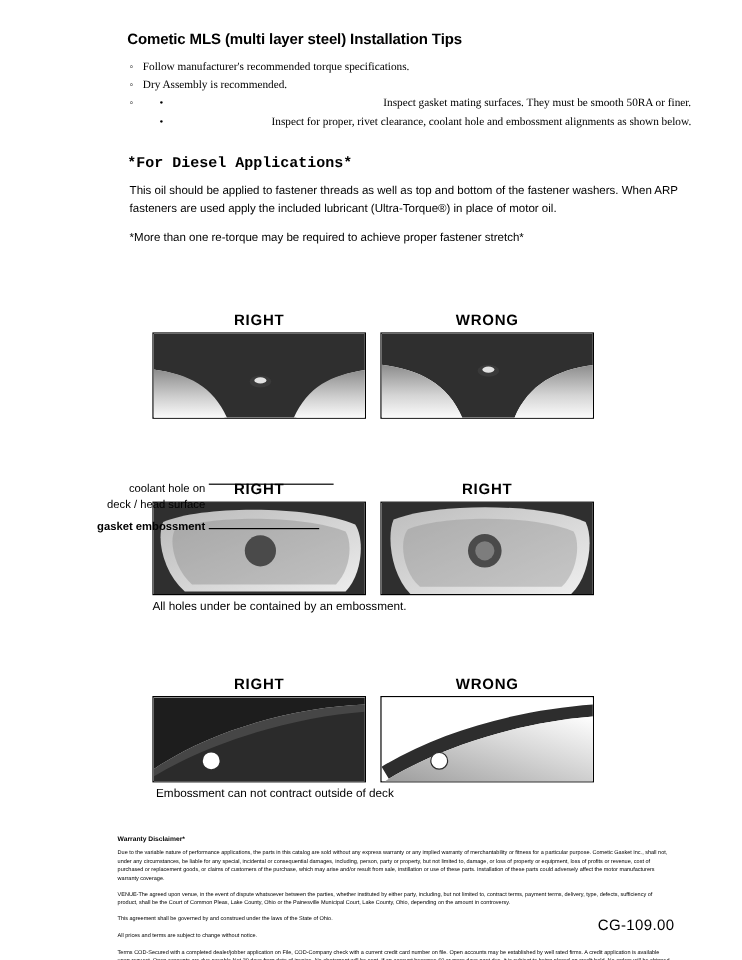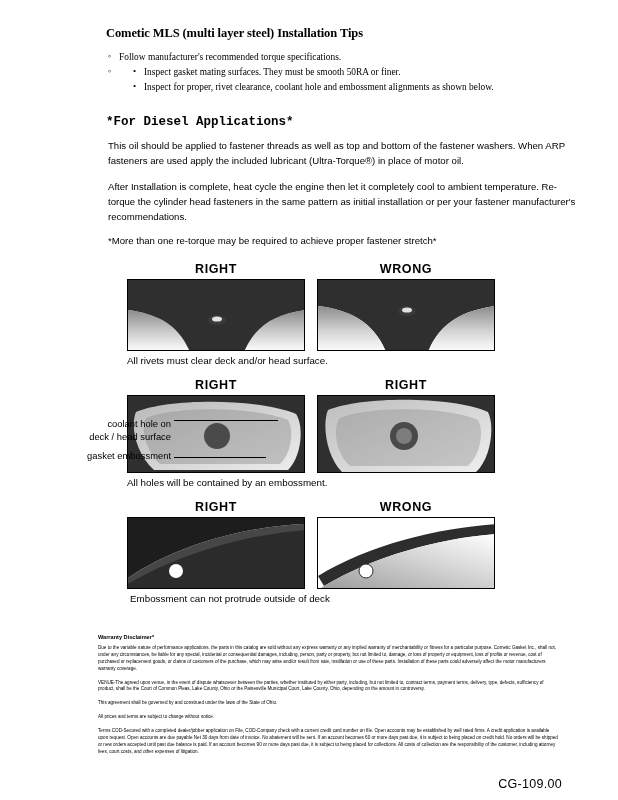--- a/index.html
+++ b/index.html
@@ -20,21 +20,20 @@
     width: 618px;
     height: 800px;
     box-sizing: border-box;
     padding: 26px 42px 10px 46px;
   }
   h1.title {
     font-size: 12.5px;
     font-weight: bold;
     margin: 0 0 9px 60px;
     letter-spacing: -0.1px;
-    font-family: Liberation Serif, serif;
   }
   ul.bullets {
     list-style: none;
     margin: 0 0 0 62px;
     padding: 0;
     font-size: 9.4px;
     line-height: 1.62;
     font-family: Liberation Serif, serif;
   }
   ul.bullets > li {
@@ -51,20 +50,21 @@
   ul.subbullets {
     list-style: none;
     margin: 0;
     padding: 0 0 0 14px;
     font-size: 9.4px;
     line-height: 1.62;
   }
   ul.subbullets > li {
     position: relative;
     padding-left: 11px;
+    text-align: right;
   }
   ul.subbullets > li::before {
     content: "\2022";
     position: absolute;
     left: 0;
     top: -1px;
     font-size: 9px;
   }
   h2.subtitle {
     font-size: 12.5px;
@@ -88,20 +88,21 @@
     margin: 16px 0 0 0;
     padding-left: 0;
   }
   .figrow {
     display: flex;
     justify-content: center;
     gap: 12px;
   }
   .figcell {
     width: 178px;
+    margin-top: 40px;
   }
   .figlabel {
     text-align: center;
     font-size: 12.5px;
     font-weight: bold;
     letter-spacing: 0.6px;
     margin-bottom: 3px;
   }
   .figbox {
     width: 178px;
@@ -157,46 +158,46 @@
   }
   .warranty p {
     font-size: 4.6px;
     line-height: 1.5;
     margin: 0 0 7px 0;
     text-align: left;
   }
   .partno {
     position: absolute;
     right: 56px;
-    bottom: 9px;
+    bottom: 22px;
     font-size: 12.5px;
     letter-spacing: 0.3px;
   }
 </style>
 </head>
 <body>
 
 <div class="page">
 
   <h1 class="title">Cometic MLS (multi layer steel) Installation Tips</h1>
 
   <ul class="bullets">
     <li><span>Follow manufacturer's recommended torque specifications.</span></li>
+    <li><span>Dry Assembly is recommended.</span></li>
     <li>
       <ul class="subbullets">
         <li><span>Inspect gasket mating surfaces.  They must be smooth 50RA or finer.</span></li>
         <li><span>Inspect for proper, rivet clearance, coolant hole and embossment alignments as shown below.</span></li>
       </ul>
     </li>
   </ul>
 
   <h2 class="subtitle">*For Diesel Applications*</h2>
 
   <p class="body">This oil should be applied to fastener threads as well as top and bottom of the fastener washers. When ARP fasteners are used apply the included lubricant (Ultra-Torque®) in place of motor oil.</p>
-  <p class="body">After Installation is complete, heat cycle the engine then let it completely cool to ambient temperature. Re-torque the cylinder head fasteners in the same pattern as initial installation or per your fastener manufacturer's recommendations.</p>
   <p class="note">*More than one re-torque may be required to achieve proper fastener stretch*</p>
 
   <div class="figures">
 
     <div class="figrow">
       <div class="figcell">
         <div class="figlabel">RIGHT</div>
         <div class="figbox">
           <svg viewBox="0 0 178 72" width="178" height="72" preserveAspectRatio="none">
             <defs>
@@ -226,23 +227,20 @@
               </linearGradient>
             </defs>
             <rect x="0" y="0" width="178" height="72" fill="#ffffff"></rect>
             <path d="M0,0 L178,0 L178,26 C146,30 122,42 110,72 L68,72 C56,42 32,30 0,26 Z" fill="#2f2f2f"></path>
             <path d="M0,26 C32,30 56,42 68,72 L110,72 C122,42 146,30 178,26 L178,72 L0,72 Z" fill="url(#g2)"></path>
             <ellipse cx="89" cy="31" rx="9" ry="5" fill="#3a3a3a"></ellipse>
             <ellipse cx="89" cy="30" rx="5" ry="2.6" fill="#e2e2e2"></ellipse>
           </svg>
         </div>
       </div>
-    </div>
-    <div class="capwrap">
-      <div class="figcaption">All rivets must clear deck and/or head surface.</div>
     </div>
 
     <div class="annot-wrap" style="margin-top:12px;">
       <div class="figrow">
         <div class="figcell">
           <div class="figlabel">RIGHT</div>
           <div class="figbox tall">
             <svg viewBox="0 0 178 78" width="178" height="78" preserveAspectRatio="none">
               <defs>
                 <linearGradient id="g3" x1="0" y1="0" x2="1" y2="1">
@@ -276,28 +274,28 @@
               <circle cx="86" cy="40" r="8" fill="#7d7d7d"></circle>
             </svg>
           </div>
         </div>
       </div>
 
       <div class="annot" style="left:-20px; top:40px; width:145px;">
         <div>coolant hole on</div>
         <div>deck / head surface</div>
       </div>
-      <div class="annot" style="left:-20px; top:72px; width:145px;">
+      <div class="annot" style="left:-20px; top:72px; width:145px;font-weight:bold;">
         <div>gasket embossment</div>
       </div>
       <div class="annot-line" style="left:128px; top:42px; width:104px;"></div>
       <div class="annot-line" style="left:128px; top:79px; width:92px;"></div>
     </div>
     <div class="capwrap">
-      <div class="figcaption">All holes will be contained by an embossment.</div>
+      <div class="figcaption">All holes under be contained by an embossment.</div>
     </div>
 
     <div class="figrow" style="margin-top:12px;">
       <div class="figcell">
         <div class="figlabel">RIGHT</div>
         <div class="figbox">
           <svg viewBox="0 0 178 72" width="178" height="72" preserveAspectRatio="none">
             <rect x="0" y="0" width="178" height="72" fill="#ffffff"></rect>
             <path d="M0,0 L178,0 L178,6 C120,8 50,26 0,60 Z" fill="#1d1d1d"></path>
             <path d="M0,60 C50,26 120,8 178,6 L178,72 L0,72 Z" fill="#2b2b2b"></path>
@@ -319,21 +317,21 @@
             </defs>
             <rect x="0" y="0" width="178" height="72" fill="#ffffff"></rect>
             <path d="M0,58 C52,26 120,10 178,6 L178,16 C122,20 56,38 6,68 Z" fill="#2d2d2d"></path>
             <path d="M6,68 C56,38 122,20 178,16 L178,72 L0,72 Z" fill="url(#g5)"></path>
             <circle cx="48" cy="53" r="7" fill="#ffffff" stroke="#2d2d2d" stroke-width="1"></circle>
           </svg>
         </div>
       </div>
     </div>
     <div class="capwrap indent">
-      <div class="figcaption">Embossment can not protrude outside of deck</div>
+      <div class="figcaption">Embossment can not contract outside of deck</div>
     </div>
 
   </div>
 
   <div class="warranty">
     <h3>Warranty Disclaimer*</h3>
     <p>Due to the variable nature of performance applications, the parts in this catalog are sold without any express warranty or any implied warranty of merchantability or fitness for a particular purpose.  Cometic Gasket Inc., shall not, under any circumstances, be liable for any special, incidental or consequential damages, including, person, party or property, but not limited to, damage, or loss of property or equipment, loss of profits or revenue, cost of purchased or replacement goods, or claims of customers of the purchase, which may arise and/or result from sale, instillation or use of these parts.  Installation of these parts could adversely affect the motor manufacturers warranty coverage.</p>
     <p>VENUE-The agreed upon venue, in the event of dispute whatsoever between the parties, whether instituted by either party, including, but not limited to, contract terms, payment terms, delivery, type, defects, sufficiency of product, shall be the Court of Common Pleas, Lake County, Ohio or the Painesville Municipal Court, Lake County, Ohio, depending on the amount in controversy.</p>
     <p>This agreement shall be governed by and construed under the laws of the State of Ohio.</p>
     <p>All prices and terms are subject to change without notice.</p>

